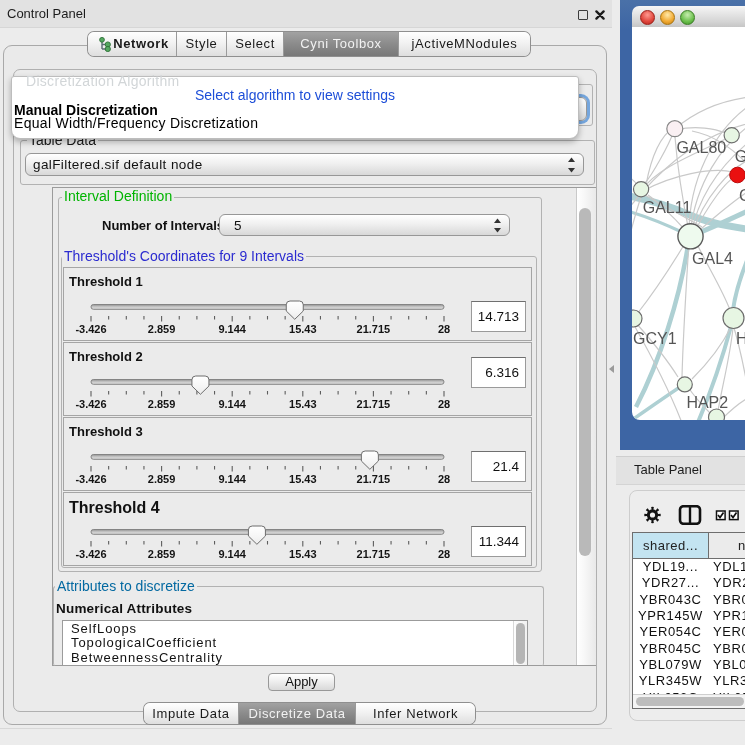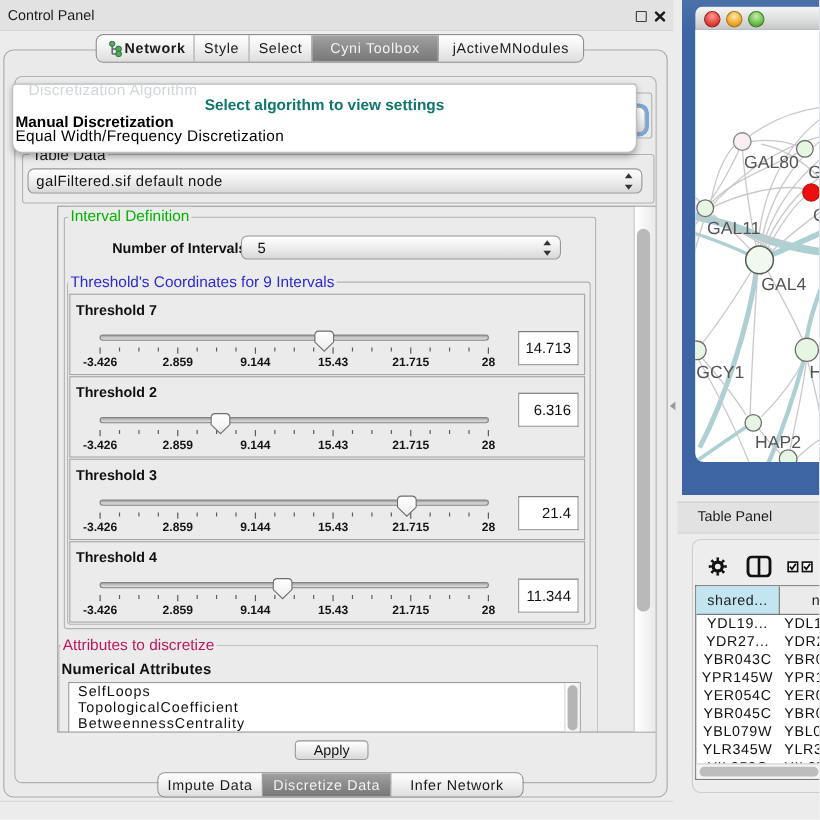--- a/index.html
+++ b/index.html
@@ -82,21 +82,21 @@
     <svg class="a" style="right:7px;top:3px;" width="9" height="15" viewBox="0 0 9 15">
       <path d="M4.5 0.5 L8 5 L1 5 Z" fill="#333"></path>
         <path d="M4.5 14.5 L8 10 L1 10 Z" fill="#333"></path>
     </svg>
   </div>
 
   <div class="gbox" style="left:61px;top:256px;width:476px;height:312px;"></div>
   <div class="glabel" style="left:62px;top:248px;color:#2b2bd0;">Threshold's Coordinates for 9 Intervals</div>
 
   <div class="thblock" style="left:63px;top:267px;width:469px;height:74px;"></div>
-  <div class="a" style="left:69px;top:274px;font-size:13px;font-weight:bold;color:#111;">Threshold 7</div>
+  <div class="a" style="left:69px;top:274px;font-size:13px;font-weight:bold;color:#111;">Threshold 1</div>
   <svg class="a" style="left:63px;top:267px;" width="469" height="74" viewBox="0 0 469 74">
       <defs>
         <linearGradient id="trk1" x1="0" y1="0" x2="0" y2="1">
           <stop offset="0" stop-color="#8f8f8f"></stop>
           <stop offset="0.5" stop-color="#c9c9c9"></stop>
           <stop offset="1" stop-color="#dedede"></stop>
         </linearGradient>
         <linearGradient id="thm1" x1="0" y1="0" x2="0" y2="1">
           <stop offset="0" stop-color="#ffffff"></stop>
           <stop offset="0.6" stop-color="#f5f5f5"></stop>
@@ -160,21 +160,21 @@
       <text x="28.0" y="66" font-size="11" font-weight="bold" fill="#141414" text-anchor="middle" font-family="Liberation Sans">-3.426</text>
       <text x="98.6" y="66" font-size="11" font-weight="bold" fill="#141414" text-anchor="middle" font-family="Liberation Sans">2.859</text>
       <text x="169.2" y="66" font-size="11" font-weight="bold" fill="#141414" text-anchor="middle" font-family="Liberation Sans">9.144</text>
       <text x="239.8" y="66" font-size="11" font-weight="bold" fill="#141414" text-anchor="middle" font-family="Liberation Sans">15.43</text>
       <text x="310.4" y="66" font-size="11" font-weight="bold" fill="#141414" text-anchor="middle" font-family="Liberation Sans">21.715</text>
       <text x="381.0" y="66" font-size="11" font-weight="bold" fill="#141414" text-anchor="middle" font-family="Liberation Sans">28</text>
       <path d="M298.36 44 v-6.2 q0 -3.8 3.8 -3.8 h9.4 q3.8 0 3.8 3.8 v6.2 l-8.5 8.3 z" fill="url(#thm3)" stroke="#6d6d6d" stroke-width="1"></path>
     </svg>
   <div class="tfield" style="left:471px;top:451px;width:55px;height:31px;line-height:29px;padding-right:6px;">21.4</div>
   <div class="thblock" style="left:63px;top:492px;width:469px;height:74px;"></div>
-  <div class="a" style="left:69px;top:499px;font-size:13px;font-weight:bold;color:#111;">Threshold 4</div>
+  <div class="a" style="left:69px;top:499px;font-size:16px;font-weight:bold;color:#111;">Threshold 4</div>
   <svg class="a" style="left:63px;top:492px;" width="469" height="74" viewBox="0 0 469 74">
       <defs>
         <linearGradient id="trk4" x1="0" y1="0" x2="0" y2="1">
           <stop offset="0" stop-color="#8f8f8f"></stop>
           <stop offset="0.5" stop-color="#c9c9c9"></stop>
           <stop offset="1" stop-color="#dedede"></stop>
         </linearGradient>
         <linearGradient id="thm4" x1="0" y1="0" x2="0" y2="1">
           <stop offset="0" stop-color="#ffffff"></stop>
           <stop offset="0.6" stop-color="#f5f5f5"></stop>
@@ -187,21 +187,21 @@
       <text x="98.6" y="66" font-size="11" font-weight="bold" fill="#141414" text-anchor="middle" font-family="Liberation Sans">2.859</text>
       <text x="169.2" y="66" font-size="11" font-weight="bold" fill="#141414" text-anchor="middle" font-family="Liberation Sans">9.144</text>
       <text x="239.8" y="66" font-size="11" font-weight="bold" fill="#141414" text-anchor="middle" font-family="Liberation Sans">15.43</text>
       <text x="310.4" y="66" font-size="11" font-weight="bold" fill="#141414" text-anchor="middle" font-family="Liberation Sans">21.715</text>
       <text x="381.0" y="66" font-size="11" font-weight="bold" fill="#141414" text-anchor="middle" font-family="Liberation Sans">28</text>
       <path d="M185.41 44 v-6.2 q0 -3.8 3.8 -3.8 h9.4 q3.8 0 3.8 3.8 v6.2 l-8.5 8.3 z" fill="url(#thm4)" stroke="#6d6d6d" stroke-width="1"></path>
     </svg>
   <div class="tfield" style="left:471px;top:526px;width:55px;height:31px;line-height:29px;padding-right:6px;">11.344</div>
 
   <div class="gbox" style="left:53px;top:586px;width:491px;height:80px;border-bottom:none;"></div>
-  <div class="glabel" style="left:55px;top:578px;color:#be185d;">Attributes to discretize</div>
+  <div class="glabel" style="left:55px;top:578px;color:#0369a1;">Attributes to discretize</div>
   <div class="a" style="left:56px;top:601px;font-size:13.5px;font-weight:bold;letter-spacing:0.2px;color:#111;">Numerical Attributes</div>
 
   <div class="a" style="left:62px;top:620px;width:466px;height:46px;box-sizing:border-box;
     background:#fff;border:1px solid #9b9b9b;overflow:hidden;">
     <div style="position:absolute;left:8px;top:1px;font-size:13px;letter-spacing:0.9px;color:#111;line-height:14.3px;">
       SelfLoops<br>TopologicalCoefficient<br>BetweennessCentrality</div>
     <div style="position:absolute;right:0;top:0;width:13px;height:100%;background:linear-gradient(90deg,#fdfdfd,#f1f1f1);border-left:1px solid #d8d8d8;"></div>
     <div style="position:absolute;right:2px;top:2px;width:9px;height:41px;background:#b5b5b5;border-radius:4.5px;"></div>
   </div>
 
@@ -213,21 +213,21 @@
     box-shadow:0 0 0 1px #8f8f8f;overflow:hidden;font-size:13px;line-height:21px;">
     <div class="tabseg" style="left:0;width:95px;">Impute Data</div>
     <div class="tabseg tabdark" style="left:95px;width:117px;">Discretize Data</div>
     <div class="tabseg" style="left:212px;width:119px;border-right:none;">Infer Network</div>
   </div>
   <div class="a" style="left:0;top:728px;width:612px;height:1px;background:#d8d8d8;"></div>
 
   <div class="a" style="left:11px;top:76px;width:566px;height:61px;background:#fff;
     border:1px solid #bdbdbd;border-radius:3px 3px 9px 9px;box-shadow:0 3px 6px rgba(0,0,0,0.28);z-index:30;">
     <div style="position:absolute;left:14px;top:-4px;font-size:14px;letter-spacing:0.3px;color:#d2d6d8;">Discretization Algorithm</div>
-    <div style="position:absolute;left:0;top:11px;width:100%;text-align:center;font-size:14px;line-height:14px;color:#0f766e;font-weight:bold;">Select algorithm to view settings</div>
+    <div style="position:absolute;left:0;top:11px;width:100%;text-align:center;font-size:14px;line-height:14px;color:#1d4ed8;">Select algorithm to view settings</div>
     <div style="position:absolute;left:2px;top:26px;font-size:14px;line-height:14px;font-weight:bold;color:#000;">Manual Discretization</div>
     <div style="position:absolute;left:2px;top:39px;font-size:14px;line-height:14px;letter-spacing:0.3px;color:#000;">Equal Width/Frequency Discretization</div>
   </div>
 
   <div class="a" style="left:609px;top:365px;width:0;height:0;border-top:4px solid transparent;border-bottom:4px solid transparent;border-right:5px solid #9a9a9a;"></div>
 
   <div class="a" style="left:620px;top:0;width:125px;height:450px;background:linear-gradient(#4a71a8,#3d65a4 30px,#3d65a4);"></div>
   <div class="a" style="left:632px;top:6px;width:113px;height:21px;background:linear-gradient(#f6f6f6,#d4d4d4 75%,#c6c6c6);border-bottom:1px solid #8f8f8f;border-top-left-radius:7px;"></div>
 
   <div class="a" style="left:640px;top:10px;width:13px;height:13px;border-radius:50%;background:radial-gradient(circle at 50% 30%,#ff9990,#e0463c 60%,#b2261e);border:0.5px solid #9c1f17;"></div>

